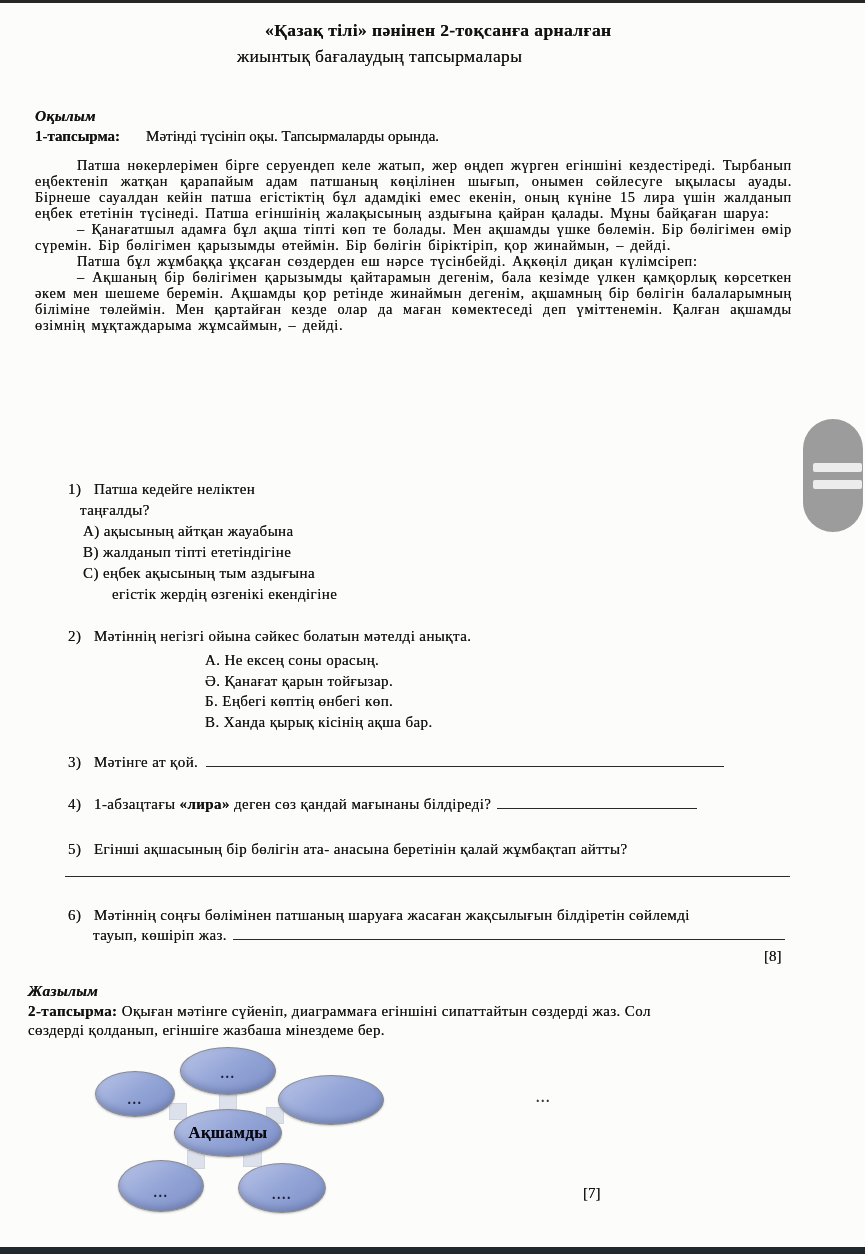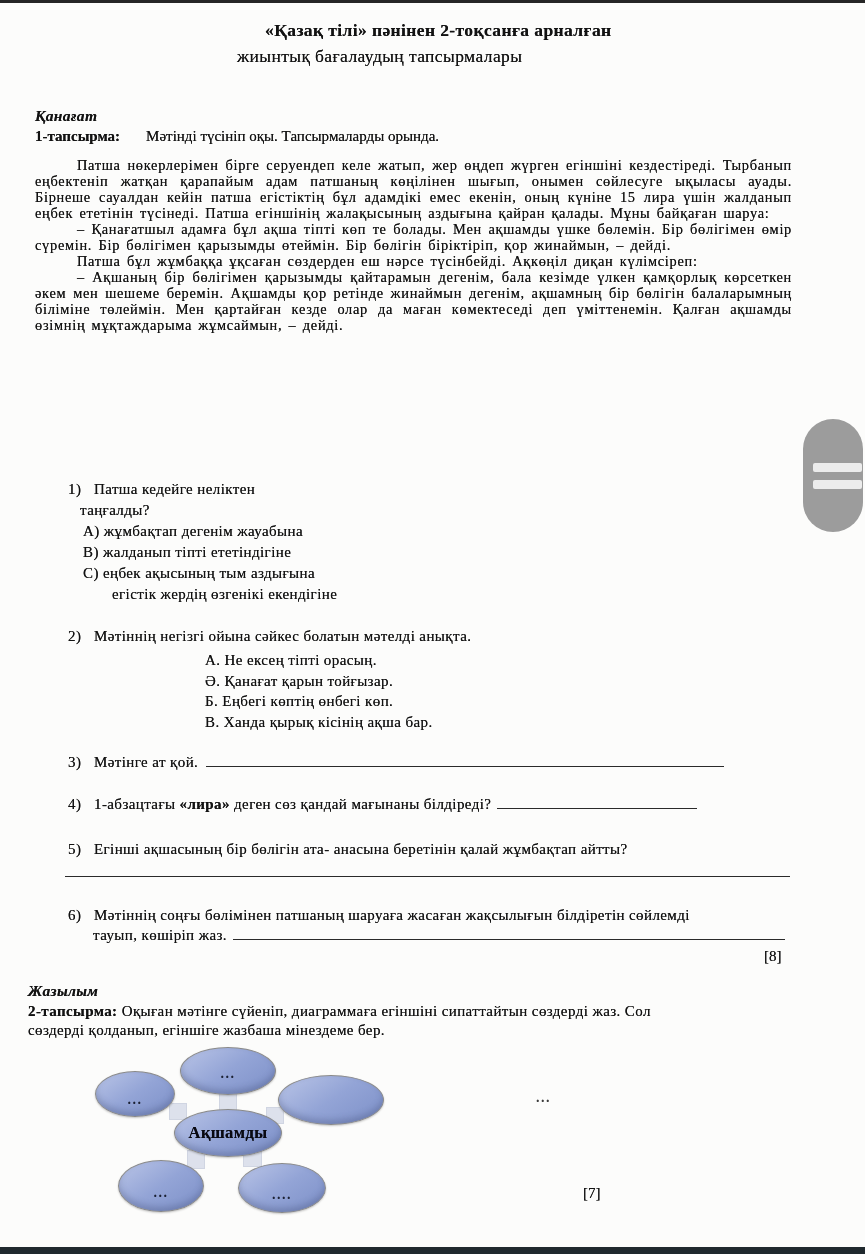--- a/index.html
+++ b/index.html
@@ -89,48 +89,48 @@
 </style>
 </head>
 <body>
 
 <div class="page">
   <div class="topbar"></div>
 
   <div class="title-l1 scan">«Қазақ тілі» пәнінен 2-тоқсанға арналған</div>
   <div class="title-l2 scan">жиынтық бағалаудың тапсырмалары</div>
 
-  <div class="sec-label sec-reading scan">Қанағат</div>
+  <div class="sec-label sec-reading scan">Оқылым</div>
 
   <div class="task1 scan">
     <span class="lbl">1-тапсырма:</span><span class="ins">Мәтінді түсініп оқы. Тапсырмаларды орында.</span>
   </div>
 
   <div class="body-text scan">
     <p>Патша нөкерлерімен бірге серуендеп келе жатып, жер өңдеп жүрген егіншіні кездестіреді. Тырбанып еңбектеніп жатқан қарапайым адам патшаның көңілінен шығып, онымен сөйлесуге ықыласы ауады. Бірнеше сауалдан кейін патша егістіктің бұл адамдікі емес екенін, оның күніне 15 лира үшін жалданып еңбек ететінін түсінеді. Патша егіншінің жалақысының аздығына қайран қалады. Мұны байқаған шаруа:</p>
     <p>–  Қанағатшыл адамға бұл ақша тіпті көп те болады. Мен ақшамды үшке бөлемін. Бір бөлігімен өмір сүремін. Бір бөлігімен қарызымды өтеймін. Бір бөлігін біріктіріп, қор жинаймын, – дейді.</p>
     <p>Патша бұл жұмбаққа ұқсаған сөздерден еш нәрсе түсінбейді. Ақкөңіл диқан күлімсіреп:</p>
     <p>–  Ақшаның бір бөлігімен қарызымды қайтарамын дегенім, бала кезімде үлкен қамқорлық көрсеткен әкем мен шешеме беремін. Ақшамды қор ретінде жинаймын дегенім, ақшамның бір бөлігін балаларымның біліміне төлеймін. Мен қартайған кезде олар да маған көмектеседі деп үміттенемін. Қалған ақшамды өзімнің мұқтаждарыма жұмсаймын, – дейді.</p>
   </div>
 
   <div class="q q1 scan">
     <div><span class="qnum">1)</span><span>Патша кедейге неліктен</span></div>
     <div class="q1-l2">таңғалды?</div>
     <div class="q1-opts">
-      <div class="opt">A) жұмбақтап дегенім жауабына</div>
+      <div class="opt">A) ақысының айтқан жауабына</div>
       <div class="opt">B) жалданып тіпті ететіндігіне</div>
       <div class="opt">C) еңбек ақысының тым аздығына</div>
       <div class="opt opt-d">егістік жердің өзгенікі екендігіне</div>
     </div>
   </div>
 
   <div class="q q2 scan">
     <div><span class="qnum">2)</span><span>Мәтіннің негізгі ойына сәйкес болатын мәтелді анықта.</span></div>
     <div class="q2-opts">
-      <div class="opt">А. Не ексең тіпті орасың.</div>
+      <div class="opt">А. Не ексең соны орасың.</div>
       <div class="opt">Ә. Қанағат қарын тойғызар.</div>
       <div class="opt">Б. Еңбегі көптің өнбегі көп.</div>
       <div class="opt">В. Ханда қырық кісінің ақша бар.</div>
     </div>
   </div>
 
   <div class="q q3 scan">
     <span class="qnum">3)</span><span>Мәтінге ат қой.</span><span class="blank"></span>
   </div>
 

